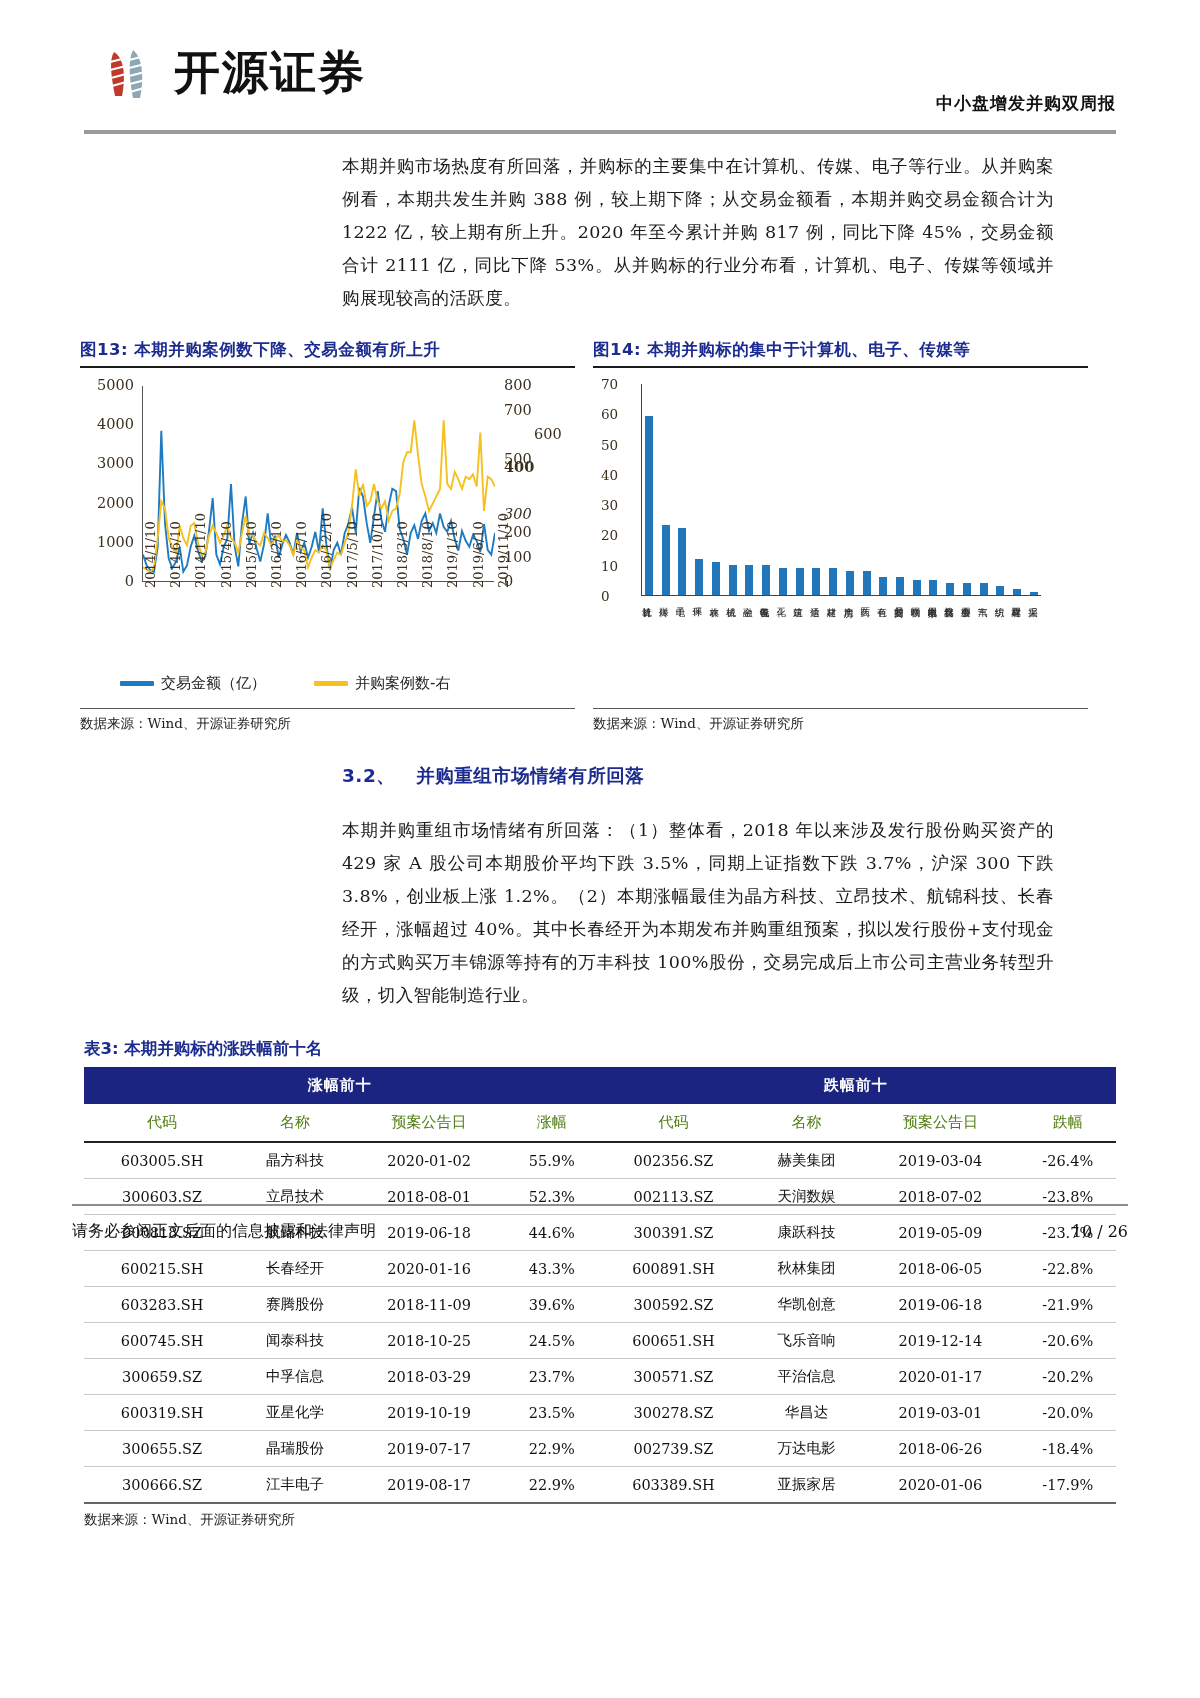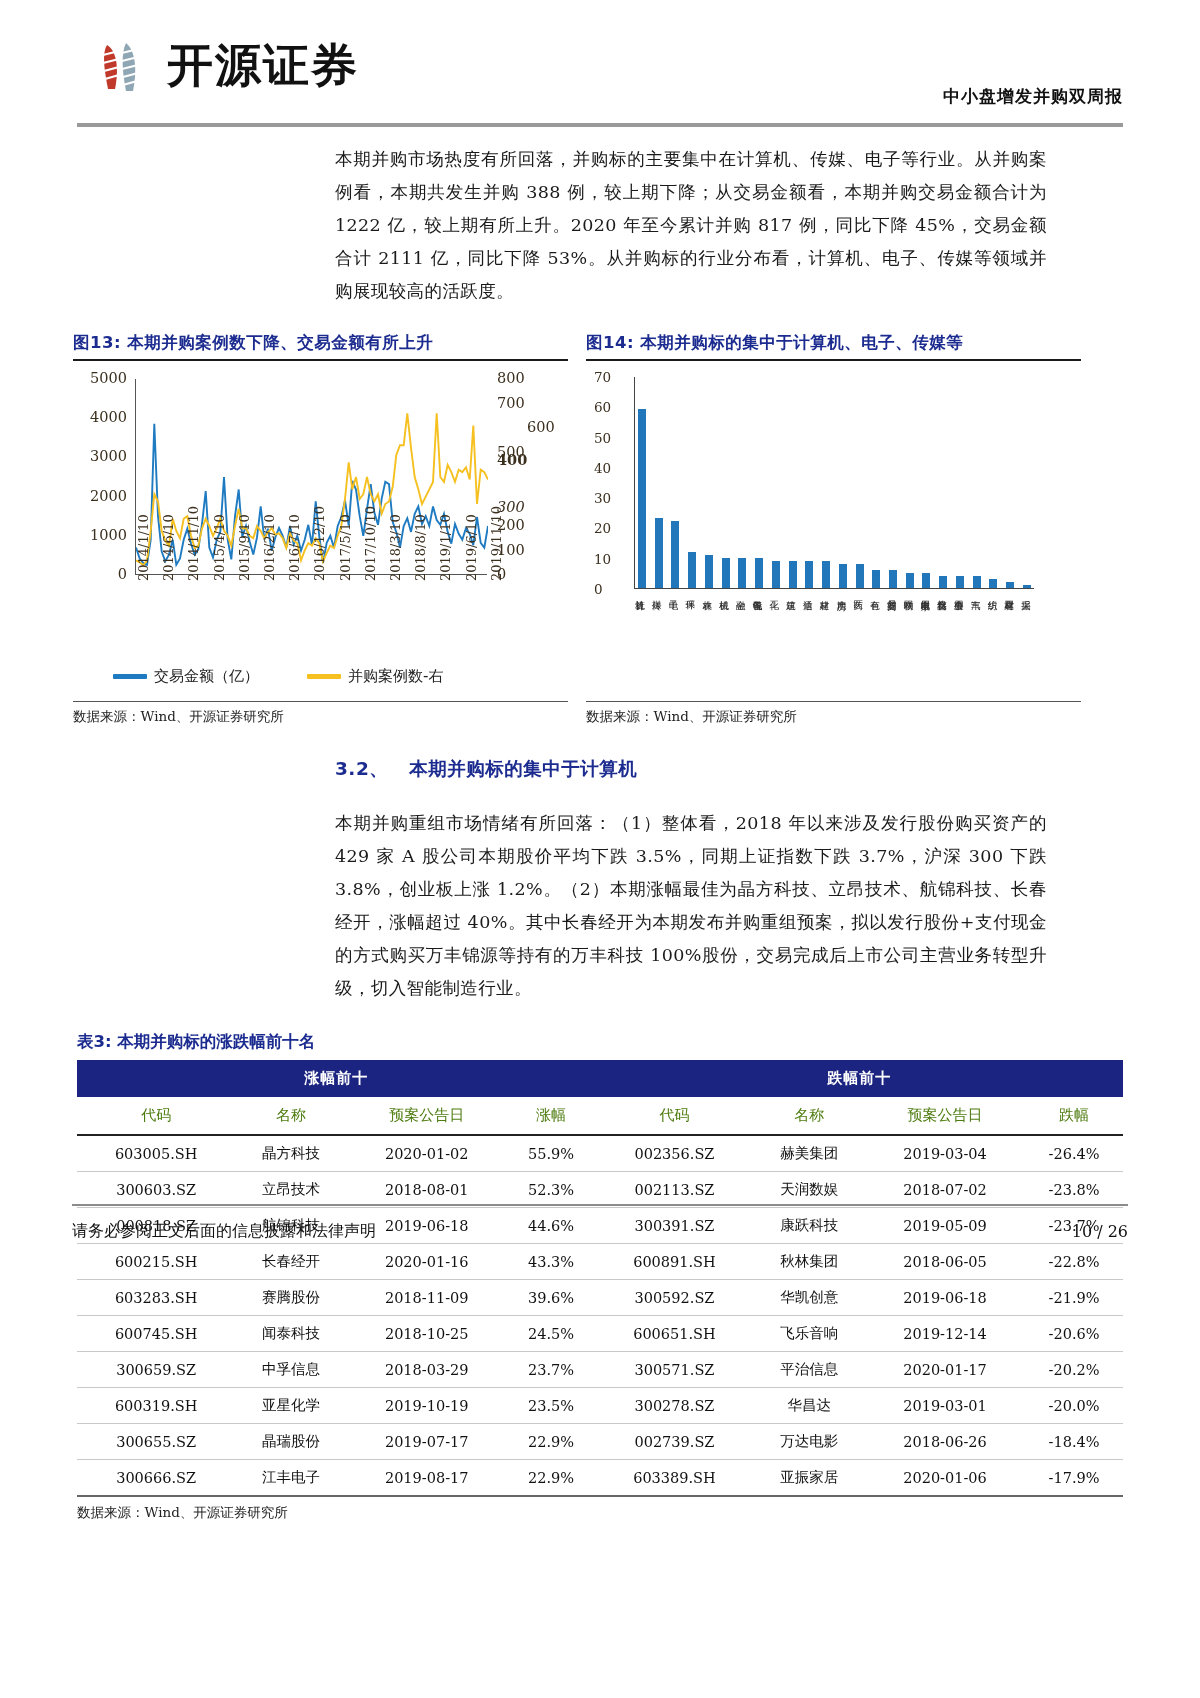--- a/index.html
+++ b/index.html
@@ -4,21 +4,21 @@
 <style>
   * { box-sizing: border-box; }
   html, body { margin:0; padding:0; }
   body {
     width:1200px; height:1698px;
     background:#ffffff;
     font-family:"Liberation Serif", serif;
     color:#1a1a1a;
     position:relative;
   }
-  .page { position:relative; width:1200px; height:1294px; padding:5px; }
+  .page { position:relative; width:1200px; height:1294px; padding:12px; }
 
   
   .header { position:relative; height:118px; }
   .logo-wrap { position:absolute; left:90px; top:30px; display:flex; align-items:center; }
   .logo-mark { width:62px; height:62px; position:relative; margin-right:10px; }
   .logo-text {
     font-family:"DejaVu Sans", sans-serif;
     font-weight:bold; font-size:46px; letter-spacing:2px; color:#111;
   }
   .report-title {
@@ -325,21 +325,21 @@
       </div>
       <div class="fig-source">数据来源：Wind、开源证券研究所</div>
     </div>
 
   </div>
 
   <div class="content">
 
     <div class="sec-head">
       <span class="no">3.2、</span>
-      <span>本期并购标的集中于计算机</span>
+      <span>并购重组市场情绪有所回落</span>
     </div>
 
     <div class="para">本期并购重组市场情绪有所回落：（1）整体看，2018 年以来涉及发行股份购买资产的 429 家 A 股公司本期股价平均下跌 3.5%，同期上证指数下跌 3.7%，沪深 300 下跌 3.8%，创业板上涨 1.2%。（2）本期涨幅最佳为晶方科技、立昂技术、航锦科技、长春经开，涨幅超过 40%。其中长春经开为本期发布并购重组预案，拟以发行股份+支付现金的方式购买万丰锦源等持有的万丰科技 100%股份，交易完成后上市公司主营业务转型升级，切入智能制造行业。</div>
 
     <div class="tbl-title">
       <span>表3:</span>
       <span>本期并购标的涨跌幅前十名</span>
     </div>
 
     <table class="t3">

